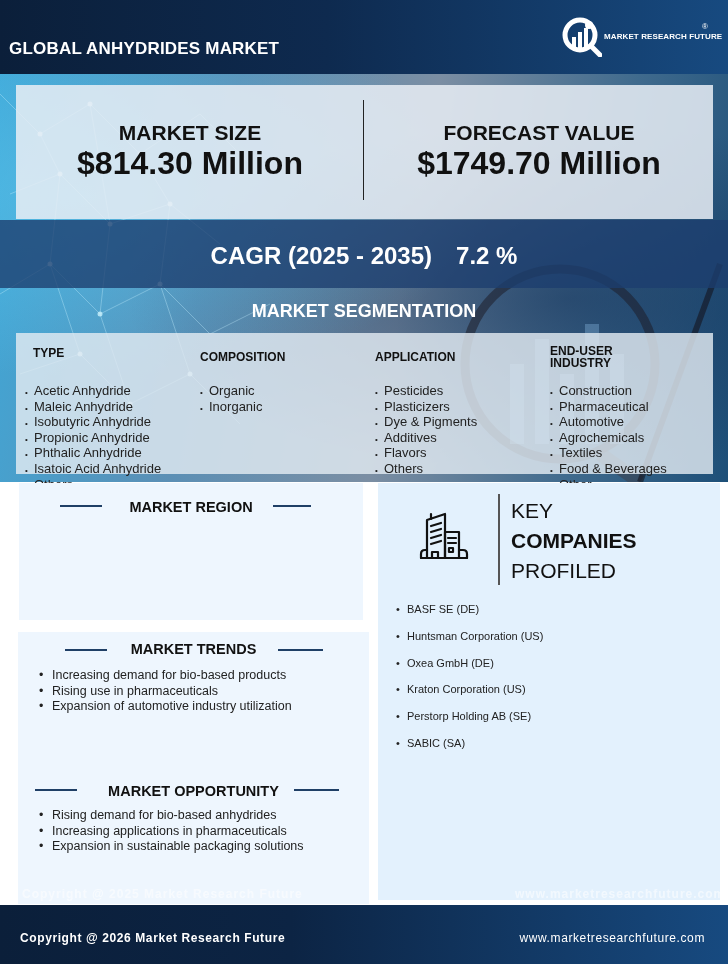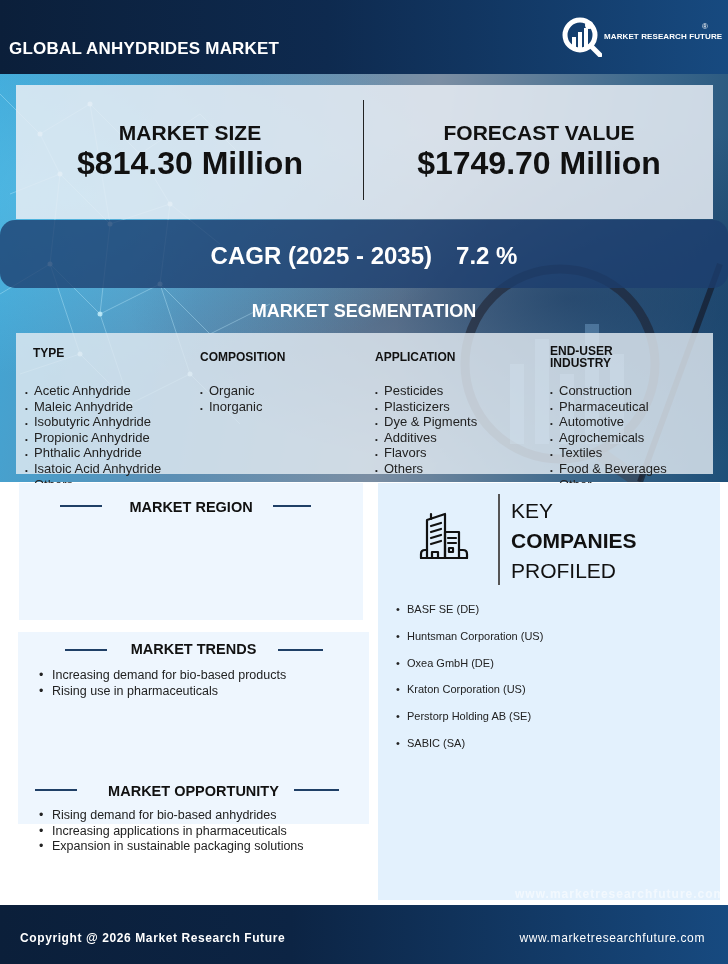--- a/index.html
+++ b/index.html
@@ -41,21 +41,20 @@
   .stat { position: absolute; top: 0; width: 348px; height: 134px; text-align: center; }
   .stat.left { left: 0; padding-left: 20px; }
   .stat.right { left: 349px; }
   .stat .label { position: absolute; left: 0; right: 0; top: 36px; font-size: 21px; font-weight: bold; color: #111; }
   .stat .value { position: absolute; left: 0; right: 0; top: 60px; font-size: 32px; font-weight: bold; color: #111; }
   .stat-divider { position: absolute; left: 363px; top: 100px; width: 1px; height: 100px; background: #222; }
 
   .cagr-band {
     position: absolute; left: 0; top: 220px; width: 728px; height: 68px;
     background: rgba(28, 62, 110, 0.78);
-    border-radius: 15px;
   }
   .cagr-band .cagr-text {
     position: absolute; left: 0; right: 0; top: 22px; text-align: center;
     font-size: 24px; font-weight: bold; color: #ffffff;
   }
   .cagr-band .cagr-value { margin-left: 24px; }
 
   .seg-title {
     position: absolute; left: 0; right: 0; top: 301px; text-align: center;
     font-size: 18px; font-weight: bold; color: #ffffff;
@@ -71,21 +70,21 @@
   }
   .seg-col ul { position: absolute; left: 0; top: 52px; list-style: none; }
   .seg-col li {
     font-size: 13px; color: #222; height: 15.6px; line-height: 12px; white-space: nowrap;
   }
   .seg-col li::before { content: "\2022"; display: inline-block; width: 9px; font-size: 8px; }
 
   
   .panel-light { position: absolute; background: #eef6fe; }
   .region-panel { left: 19px; top: 483px; width: 344px; height: 137px; }
-  .trends-panel { left: 18px; top: 632px; width: 351px; height: 192px; }
+  .trends-panel { left: 18px; top: 632px; width: 351px; height: 272px; }
   .companies-panel { left: 378px; top: 483px; width: 342px; height: 417px; background: #e3f1fd; }
 
   .sec-head {
     position: absolute; left: 0; right: 0; text-align: center;
     font-size: 14.5px; font-weight: bold; color: #111;
   }
   .rule { position: absolute; height: 2px; background: #1f3f66; }
 
   .bullets { position: absolute; list-style: none; }
   .bullets li { font-size: 12.5px; color: #222; line-height: 15.5px; white-space: nowrap; }
@@ -248,20 +247,21 @@
   <div class="rule" style="left:254px; top:22px; width:38px;"></div>
 </div>
 
 <div class="panel-light trends-panel">
   <div class="rule" style="left:47px; top:17px; width:42px;"></div>
   <div class="sec-head" style="top:9px;">MARKET TRENDS</div>
   <div class="rule" style="left:260px; top:17px; width:45px;"></div>
   <ul class="bullets" style="left:21px; top:36px;">
     <li>Increasing demand for bio-based products</li>
     <li>Rising use in pharmaceuticals</li>
+    <li>Expansion of automotive industry utilization</li>
   </ul>
 
   <div class="rule" style="left:17px; top:157px; width:42px;"></div>
   <div class="sec-head" style="top:151px;">MARKET OPPORTUNITY</div>
   <div class="rule" style="left:276px; top:157px; width:45px;"></div>
   <ul class="bullets" style="left:21px; top:176px;">
     <li>Rising demand for bio-based anhydrides</li>
     <li>Increasing applications in pharmaceuticals</li>
     <li>Expansion in sustainable packaging solutions</li>
   </ul>

